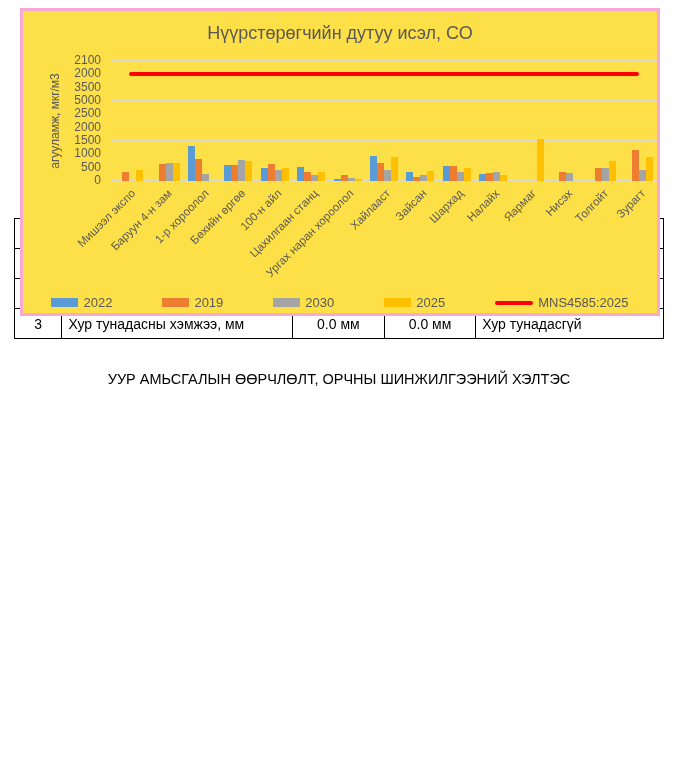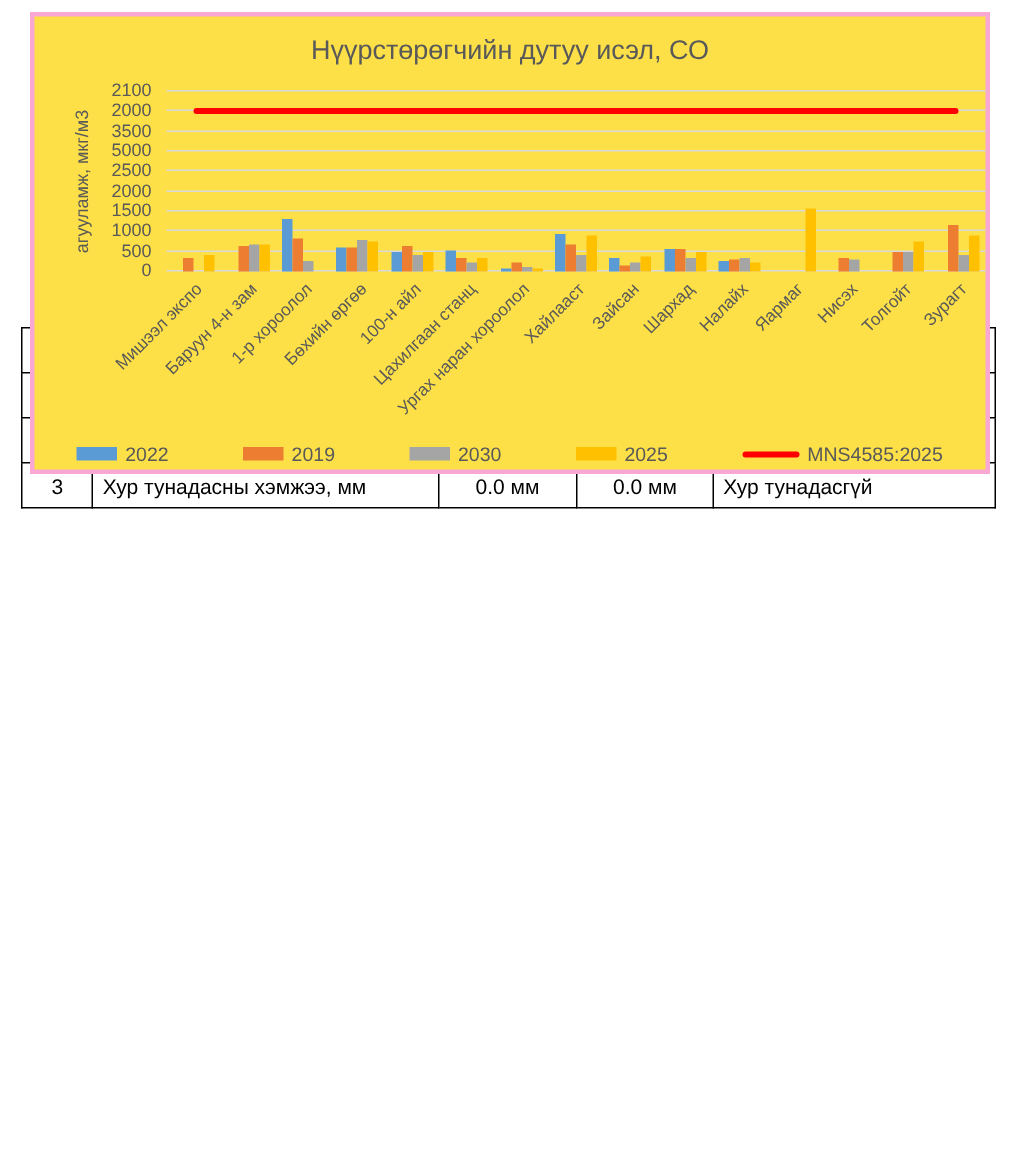--- a/index.html
+++ b/index.html
@@ -303,15 +303,16 @@
           <td class="col-num">3</td>
           <td class="col-ind">Хур тунадасны хэмжээ, мм</td>
           <td class="col-y1">0.0 мм</td>
           <td class="col-y2">0.0 мм</td>
           <td class="col-note">Хур тунадасгүй</td>
         </tr>
       </tbody>
   </table>
 
   <div class="footer">
+    <div>УУР АМЬСГАЛЫН ӨӨРЧЛӨЛТ, ОРЧНЫ ШИНЖИЛГЭЭНИЙ ХЭЛТЭС</div>
   </div>
 
 </div>
 
 </body></html>

